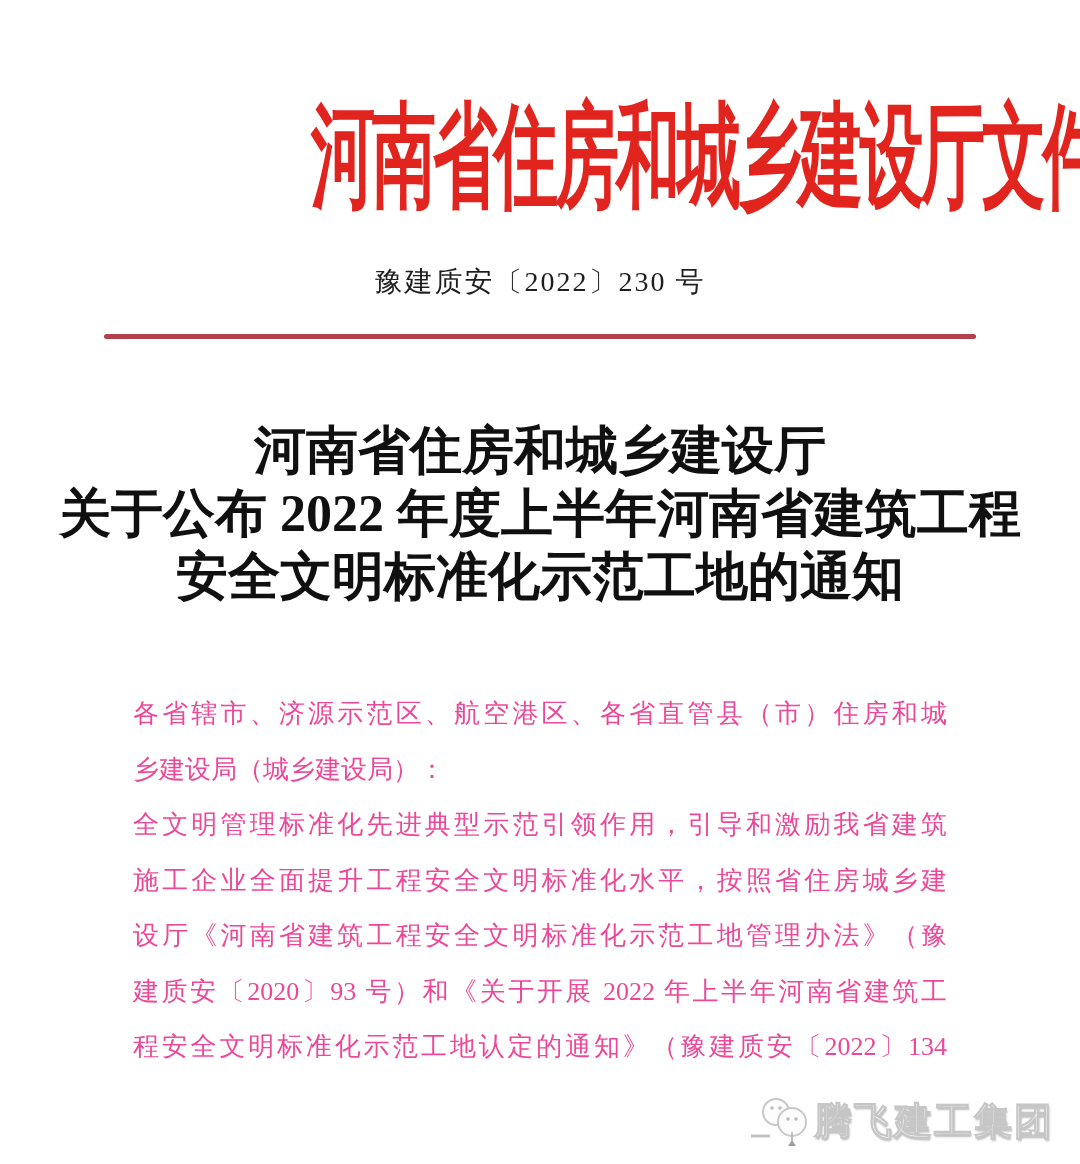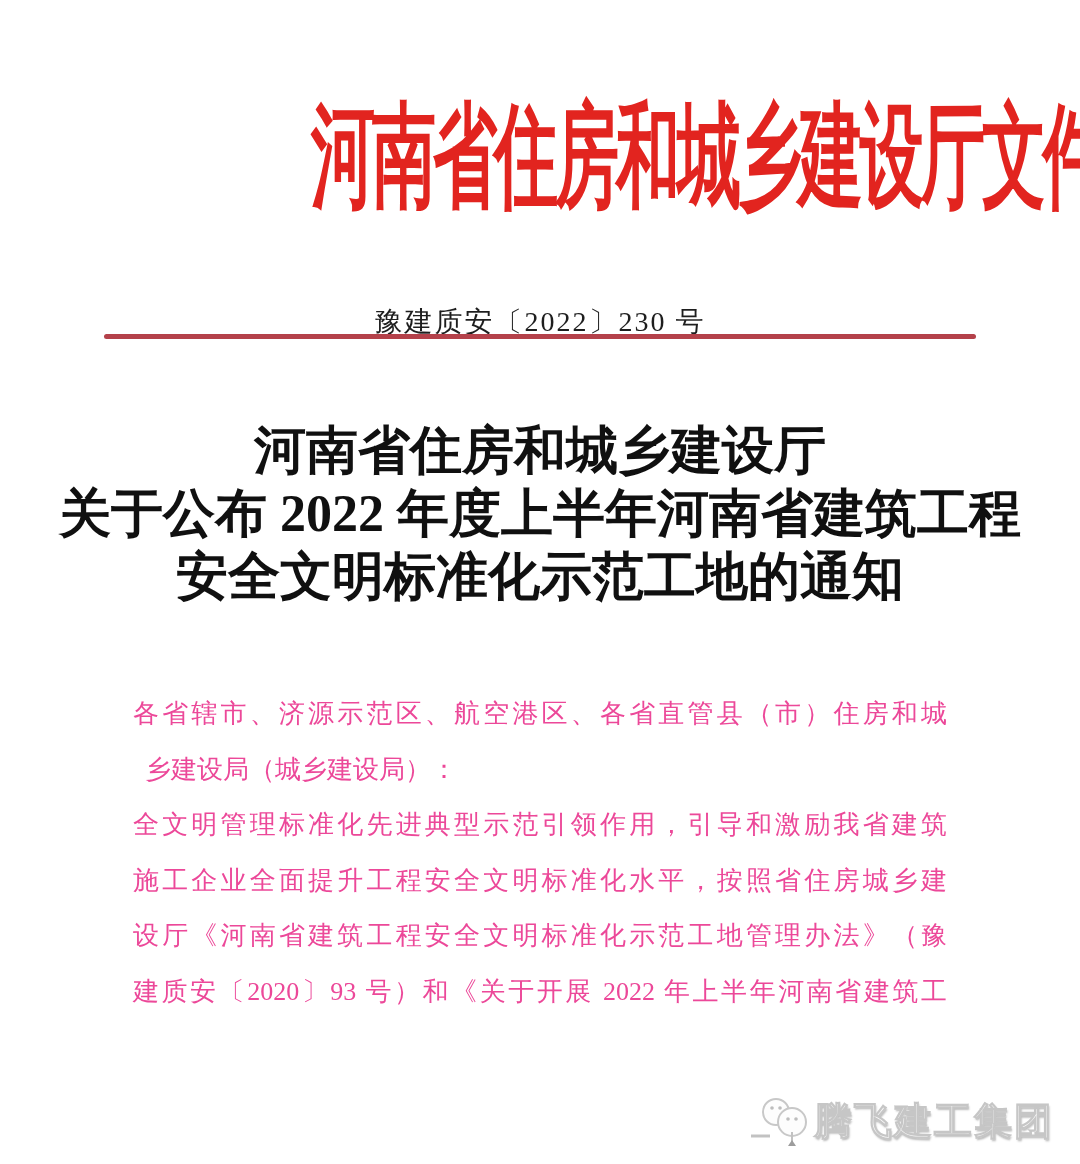--- a/index.html
+++ b/index.html
@@ -26,21 +26,20 @@
     white-space: nowrap;
   }
 
   
   .doc-number {
     position: absolute; top: 263px; left: 0; width: 100%;
     text-align: center;
     font-size: 28px;
     letter-spacing: 2px;
     color: #1e1e1e;
-    margin-top: 40px;
   }
 
   
   .divider {
     position: absolute; top: 334px; left: 104px;
     width: 872px; height: 5px;
     background: #b4414a;
     border-radius: 3px;
   }
 
@@ -61,21 +60,21 @@
     line-height: 55.5px;
     color: #ec4899;
   }
   .body-line {
     text-align: justify;
     text-align-last: justify;
     height: 55.5px;
     white-space: nowrap;
     overflow: visible;
   }
-  .body-line.no-stretch { text-align-last: left; white-space: normal; margin-left: 12px; }
+  .body-line.no-stretch { text-align-last: left; white-space: normal; }
   .body-line.indent { padding-left: 58px; }
 
   
   .watermark {
     position: absolute; right: 26px; bottom: 14px;
     display: flex; align-items: center; gap: 0;
   }
   .watermark-logo { width: 64px; height: 58px; }
   .watermark-text {
     font-family: "Liberation Sans", "DejaVu Sans", sans-serif;
@@ -107,20 +106,21 @@
     <div class="title-line">安全文明标准化示范工地的通知</div>
   </div>
 
   <div class="body-block">
     <div class="body-line">各省辖市、济源示范区、航空港区、各省直管县（市）住房和城</div>
     <div class="body-line no-stretch">乡建设局（城乡建设局）：</div>
     <div class="body-line">全文明管理标准化先进典型示范引领作用，引导和激励我省建筑</div>
     <div class="body-line">施工企业全面提升工程安全文明标准化水平，按照省住房城乡建</div>
     <div class="body-line">设厅《河南省建筑工程安全文明标准化示范工地管理办法》（豫</div>
     <div class="body-line">建质安〔2020〕93 号）和《关于开展 2022 年上半年河南省建筑工</div>
+    <div class="body-line">程安全文明标准化示范工地认定的通知》（豫建质安〔2022〕134</div>
   </div>
 
   <div class="watermark">
     <svg class="watermark-logo" viewBox="0 0 64 58" xmlns="http://www.w3.org/2000/svg">
       <line x1="1" y1="44" x2="20" y2="44" stroke="#c2c2c2" stroke-width="3"></line>
       <circle cx="26" cy="20" r="13" fill="#fdfdfd" stroke="#c8c8c8" stroke-width="2"></circle>
       <circle cx="42" cy="30" r="14" fill="#fdfdfd" stroke="#c8c8c8" stroke-width="2"></circle>
       <circle cx="22" cy="16" r="1.8" fill="#bdbdbd"></circle>
       <circle cx="30" cy="16" r="1.8" fill="#bdbdbd"></circle>
       <circle cx="38" cy="27" r="1.8" fill="#bdbdbd"></circle>

